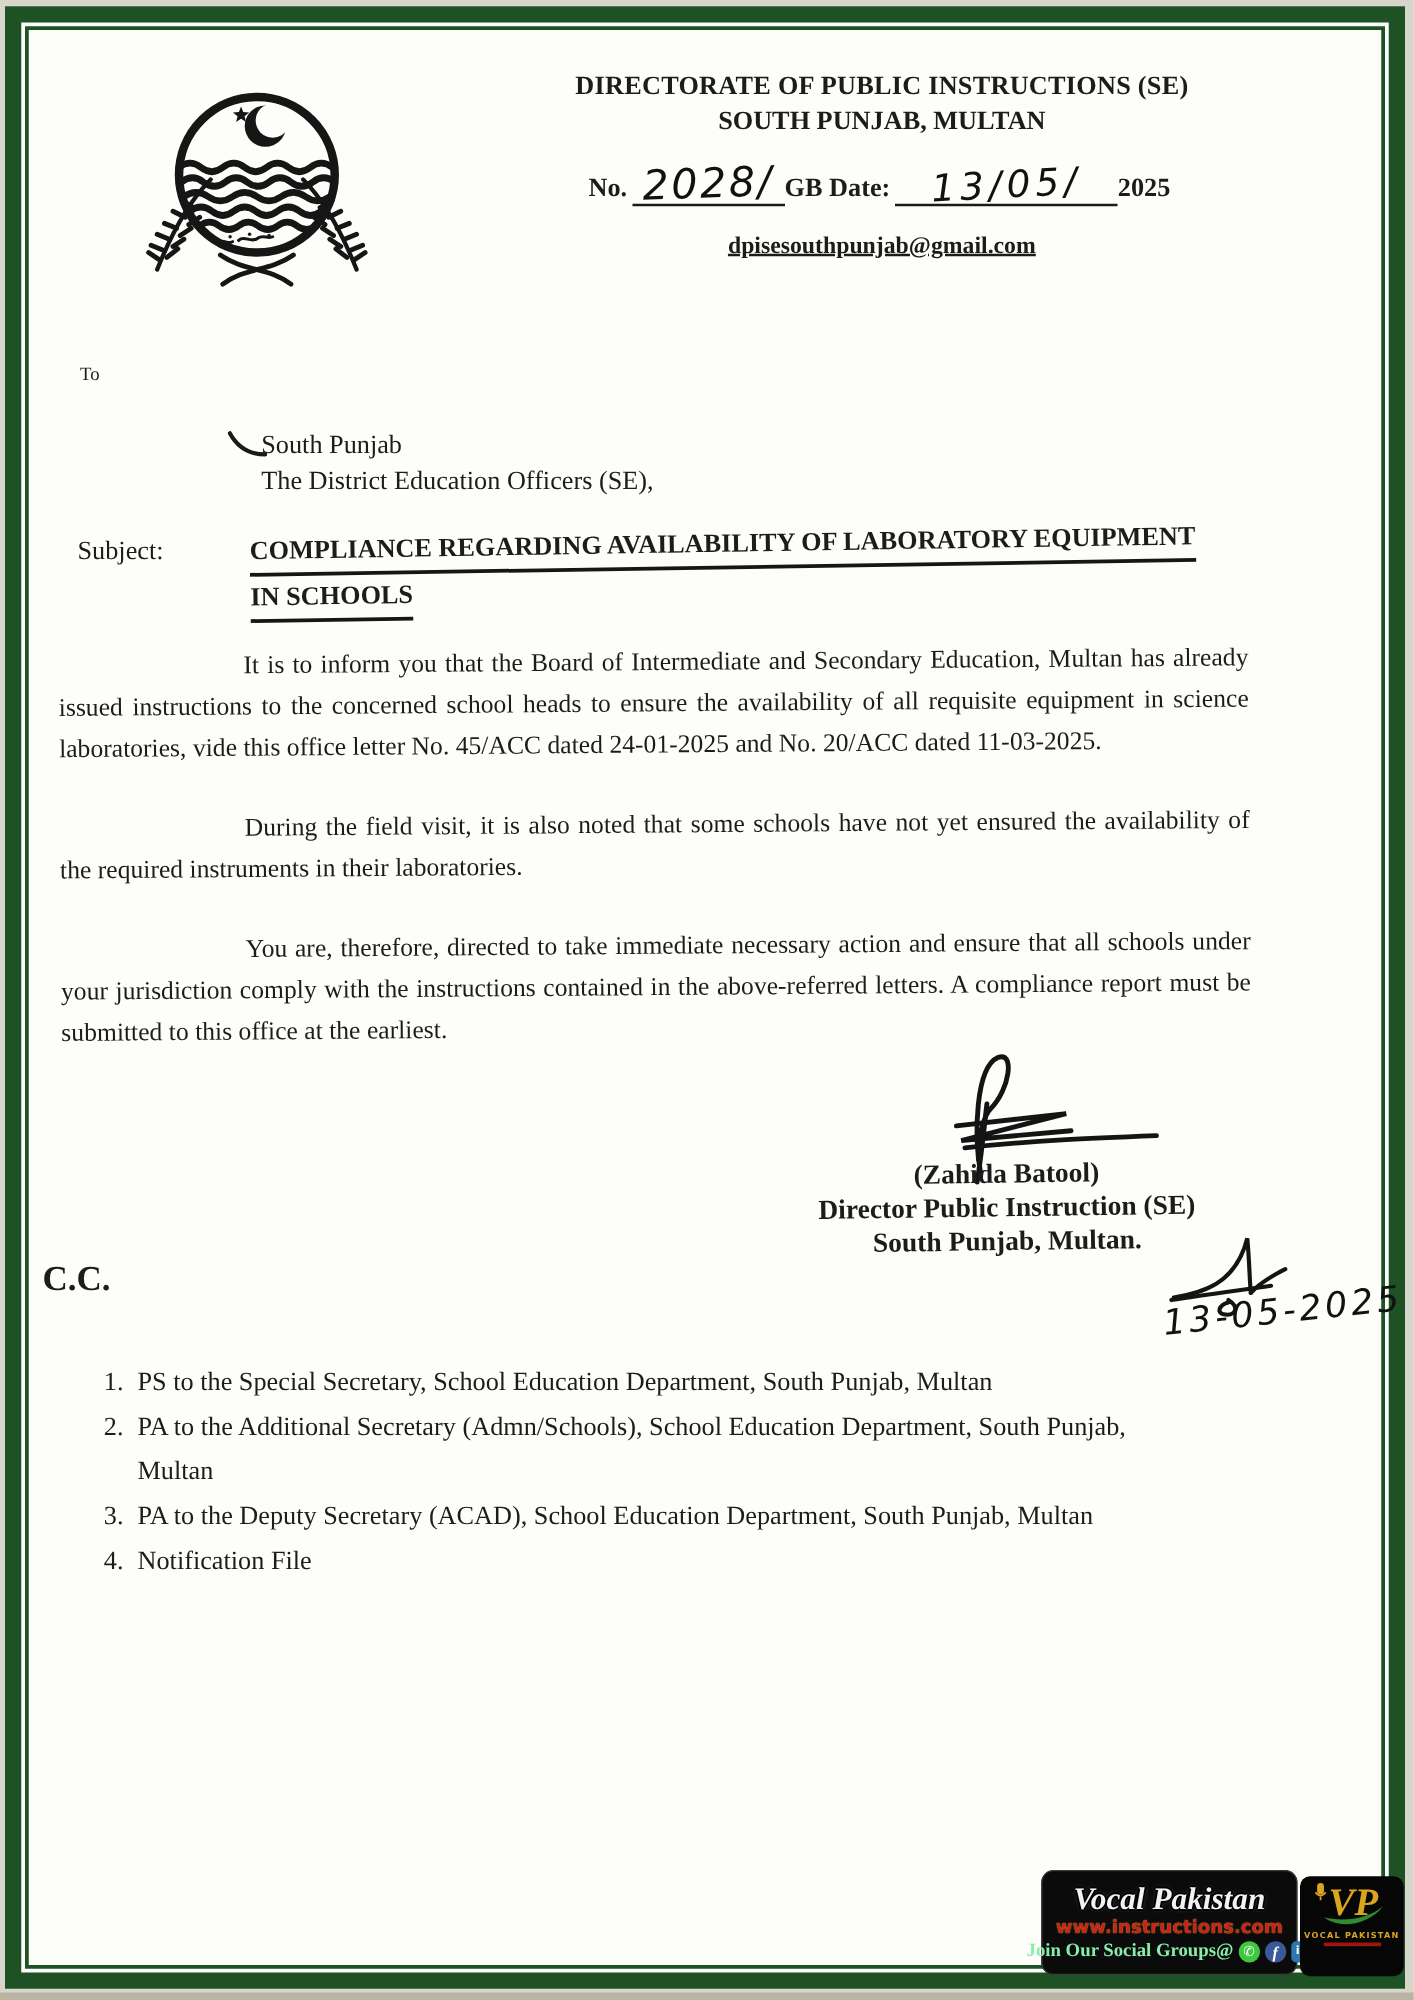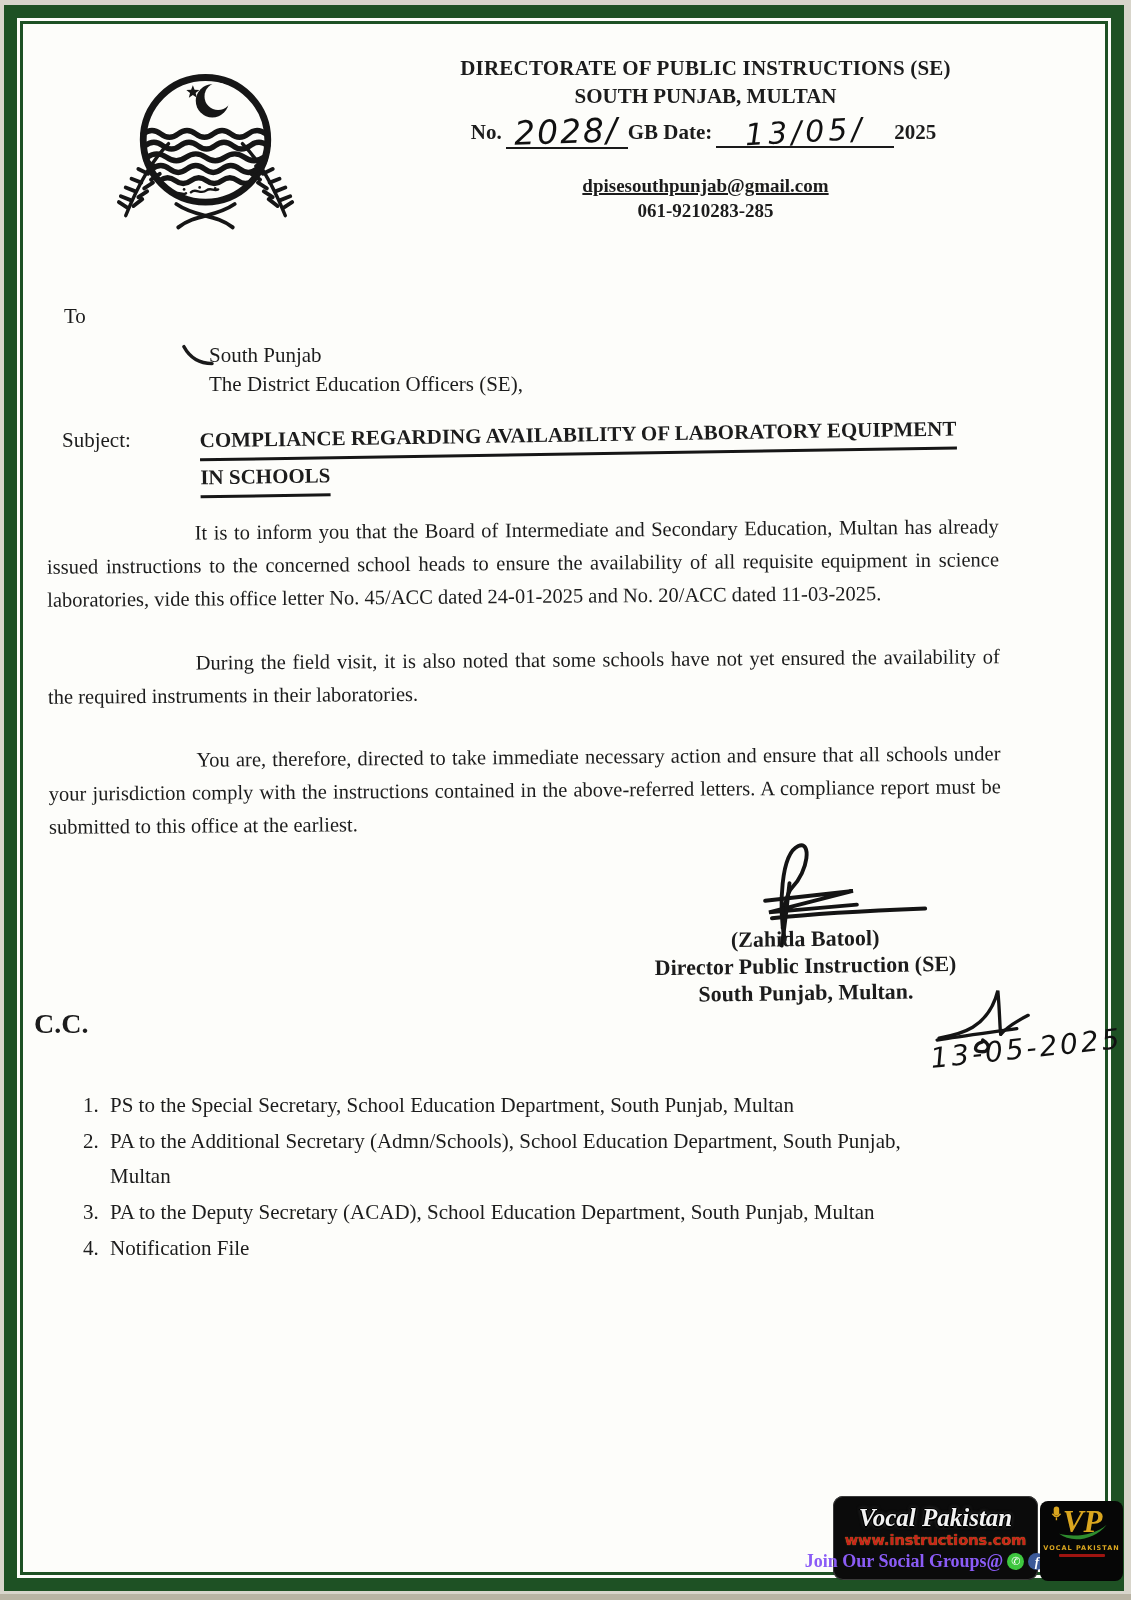--- a/index.html
+++ b/index.html
@@ -18,31 +18,31 @@
     position:absolute;inset:3px;border:3px solid #1e5124;
   }
   .abs{position:absolute;}
   .hand{
     font-family:"DejaVu Sans",sans-serif;font-style:italic;color:#111;
   }
   
   .hdr-block{left:418px;top:56px;width:575px;text-align:center;}
   .org1{font-size:21px;font-weight:bold;letter-spacing:.2px;}
   .org2{font-size:21px;font-weight:bold;margin-top:3px;}
-  .nodate{display:flex;align-items:center;justify-content:center;margin-top:3px;height:42px;}
+  .nodate{display:flex;align-items:flex-end;justify-content:center;margin-top:14px;height:42px;}
   .nodate .lbl{font-size:21px;font-weight:bold;padding:0 4px 2px 0;white-space:nowrap;}
   .uline{display:inline-block;border-bottom:2.5px solid #1a1a1a;text-align:center;}
   .w120{width:122px;}
   .w180{width:178px;}
   .hw-no{font-size:33px;line-height:30px;display:inline-block;transform:rotate(-2deg);letter-spacing:2px;}
   .hw-date{font-size:30px;line-height:28px;display:inline-block;transform:rotate(-3deg);letter-spacing:4px;}
   .email{font-size:19px;font-weight:bold;margin-top:21px;text-decoration:underline;text-decoration-thickness:2px;}
   .phone{font-size:19px;font-weight:bold;margin-top:3px;}
   
-  .to{left:64px;top:292px;font-size:21px;margin-top:12px;}
+  .to{left:64px;top:292px;font-size:15px;}
   .tick{left:182px;top:344px;}
   .recip{left:209px;top:341px;font-size:21px;line-height:29px;}
   
   .subj-lbl{left:62px;top:428px;font-size:21px;}
   .subj{left:200px;top:418px;width:810px;font-size:21px;font-weight:bold;transform:rotate(-0.9deg);}
   .subj-line{display:inline-block;border-bottom:3px solid #161616;padding-bottom:1px;line-height:33px;}
   
   .body-text{left:48px;top:514px;width:952px;font-size:20.5px;line-height:33px;
     text-align:justify;transform:rotate(-0.45deg);}
   .body-text p{margin:0 0 31px 0;text-indent:148px;}
@@ -66,21 +66,21 @@
   .brand{
     font-family:"Liberation Serif",serif;font-style:italic;font-weight:bold;font-size:25px;
     color:#f2f2f2;line-height:26px;white-space:nowrap;
     text-shadow:-1.5px 0 #000,1.5px 0 #000,0 -1.5px #000,0 1.5px #000,0 0 4px #555;
   }
   .website{
     font-family:"DejaVu Sans",sans-serif;font-weight:bold;font-size:14.5px;color:#c9231a;
     text-shadow:0 0 1px #e8c23a;line-height:18px;white-space:nowrap;
   }
   .social-row{display:flex;align-items:center;gap:4px;margin-top:2px;}
-  .social-lbl{font-family:"Liberation Serif",serif;font-weight:bold;font-size:18px;color:#8b5cf6;white-space:nowrap;}
+  .social-lbl{font-family:"Liberation Serif",serif;font-weight:bold;font-size:15px;color:#86efac;white-space:nowrap;}
   .sicon{width:17px;height:17px;display:inline-flex;align-items:center;justify-content:center;
     color:#fff;font-family:"DejaVu Sans",sans-serif;font-weight:bold;font-size:10px;line-height:1;}
   .wa{background:#3ec73f;border-radius:50%;font-size:11px;}
   .fb{background:#3b5998;border-radius:50%;font-family:"Liberation Serif",serif;font-size:13px;font-style:italic;}
   .li{background:#2d76b0;border-radius:4px;font-size:9px;}
   .logo-box{
     left:1040px;top:1501px;width:83px;height:80px;background:#060606;border-radius:8px;
     display:flex;flex-direction:column;align-items:center;justify-content:flex-start;
   }
   .logo-caption{font-family:"DejaVu Sans",sans-serif;font-weight:bold;font-size:6.5px;
@@ -131,21 +131,20 @@
   <div class="org1">DIRECTORATE OF PUBLIC INSTRUCTIONS (SE)</div>
   <div class="org2">SOUTH PUNJAB, MULTAN</div>
   <div class="nodate">
     <span class="lbl">No.</span>
     <span class="uline w120"><span class="hand hw-no">2028/</span></span>
     <span class="lbl">GB Date:</span>
     <span class="uline w180"><span class="hand hw-date">13/05/</span></span>
     <span class="lbl">2025</span>
   </div>
   <div class="email">dpisesouthpunjab@gmail.com</div>
-  <div class="phone">061-9210283-285</div>
 </div>
 
 <div class="abs to">To</div>
 <svg class="abs tick" width="32" height="24" viewBox="0 0 34 24">
   <path d="M2,2 C8,13 18,20 32,20" fill="none" stroke="#1a1a1a" stroke-width="3.5" stroke-linecap="round"></path>
 </svg>
 <div class="abs recip">
   <div>South Punjab</div>
   <div>The District Education Officers (SE),</div>
 </div>

